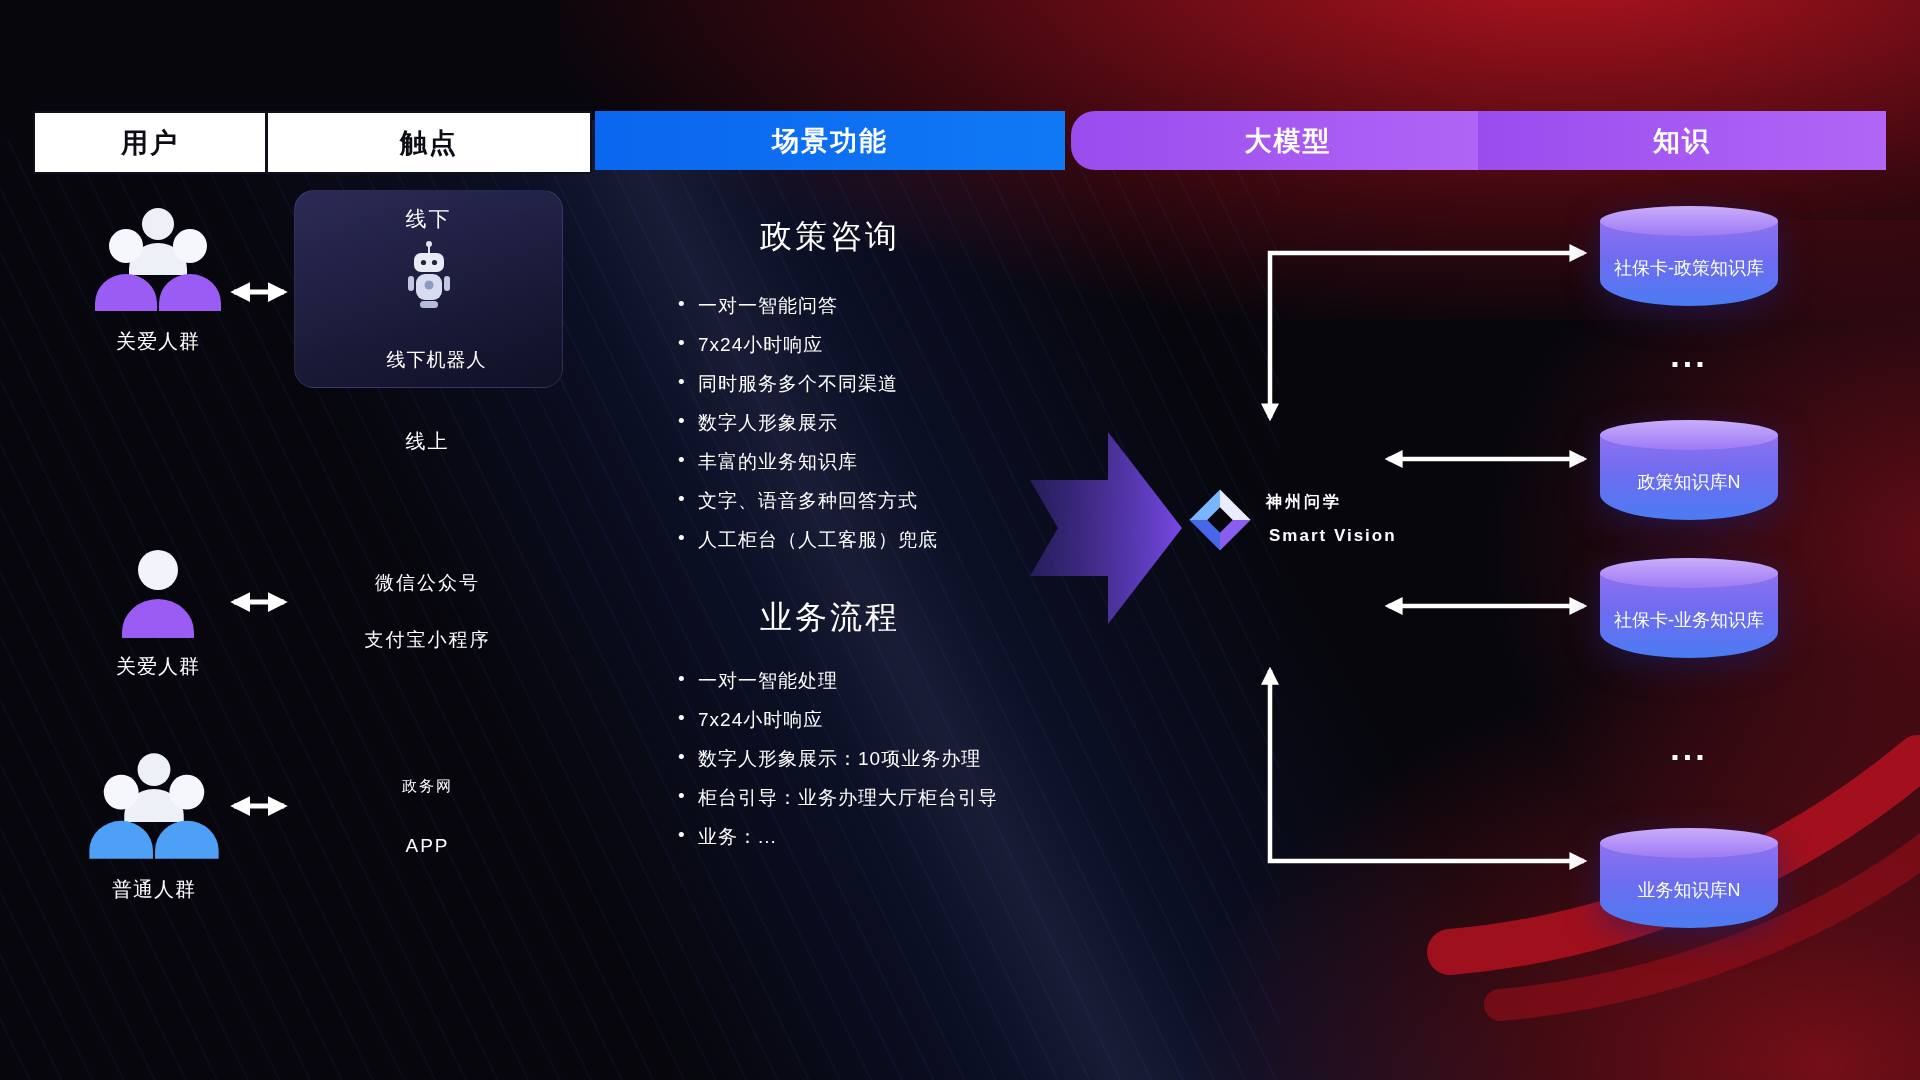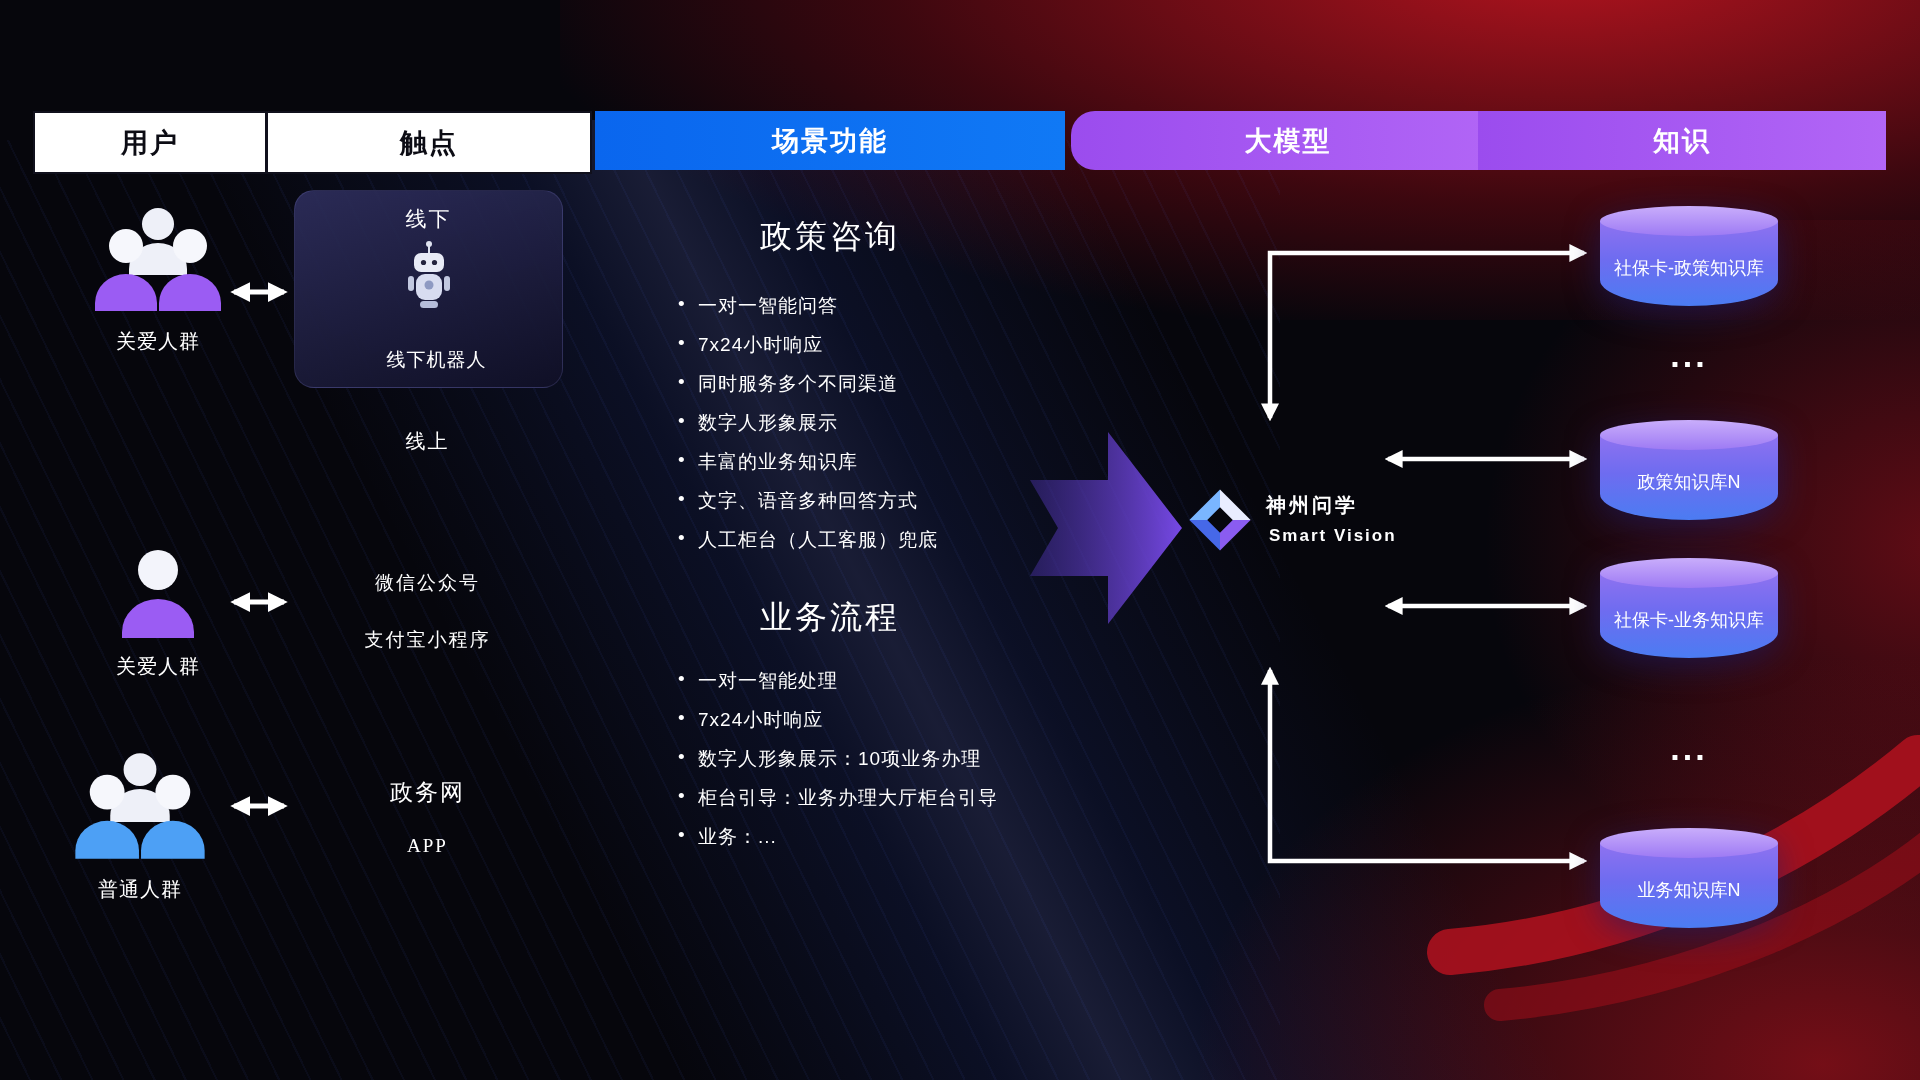--- a/index.html
+++ b/index.html
@@ -32,34 +32,34 @@
   .user-block{position:absolute;width:160px;text-align:center;z-index:4;}
   .user-label{font-size:20px;margin-top:6px;letter-spacing:1px;}
 
   
   .tp-card{position:absolute;left:294px;top:190px;width:267px;height:196px;border-radius:20px;
     background:linear-gradient(160deg,rgba(46,46,92,.92),rgba(16,16,38,.96));
     border:1px solid rgba(140,140,220,.18);z-index:4;}
   .tp-card-title{position:absolute;top:14px;left:0;right:0;text-align:center;font-size:21px;letter-spacing:2px;}
   .tp-card-robot{position:absolute;top:48px;left:0;right:0;display:flex;justify-content:center;}
   .tp-card-sub{position:absolute;bottom:14px;left:0;right:0;text-align:center;font-size:19px;letter-spacing:1px;padding-left:16px;}
-  .tp-text{position:absolute;left:294px;width:267px;text-align:center;font-size:20px;letter-spacing:2px;z-index:4;font-family:Liberation Serif, serif;}
+  .tp-text{position:absolute;left:294px;width:267px;text-align:center;font-size:20px;letter-spacing:2px;z-index:4;}
 
   
   .scn-title{position:absolute;left:600px;width:460px;text-align:center;font-size:32px;letter-spacing:3px;z-index:4;}
   .scn-list{position:absolute;left:676px;margin:0;padding:0;list-style:none;z-index:4;}
   .scn-list li{position:relative;padding-left:22px;margin-bottom:13px;font-size:19px;letter-spacing:1px;}
   .scn-list li::before{content:"\2022";position:absolute;left:2px;top:0;font-size:19px;}
 
   
   .big-arrow{position:absolute;left:1030px;top:424px;z-index:2;}
 
   
   .logo-diamond{position:absolute;left:1186px;top:486px;z-index:4;}
-  .logo-name{position:absolute;left:1266px;top:492px;font-size:20px;font-weight:bold;letter-spacing:3px;z-index:4;}
+  .logo-name{position:absolute;left:1266px;top:492px;font-size:16px;font-weight:bold;letter-spacing:3px;z-index:4;}
   .logo-sub{position:absolute;left:1269px;top:526px;font-size:17px;font-weight:bold;letter-spacing:2px;z-index:4;}
 
   
   .db{position:absolute;left:1600px;width:178px;height:100px;z-index:4;
       filter:drop-shadow(0 8px 16px rgba(30,30,110,.55));}
   .db-top{position:absolute;left:0;top:0;width:178px;height:30px;border-radius:50%;
       background:linear-gradient(180deg,#c9adfb,#9d7af4);z-index:2;}
   .db-body{position:absolute;left:0;top:15px;width:178px;height:85px;
       background:linear-gradient(180deg,#8f72f0 0%,#6e6cf0 45%,#4b7cf2 100%);
       border-radius:0 0 89px 89px / 0 0 26px 26px;z-index:1;}
@@ -113,21 +113,21 @@
   </div>
 
   <div class="user-block" style="left:78px;top:548px;">
     <svg width="150" height="95" viewBox="0 0 150 95">
       <circle cx="75" cy="22" r="20" fill="#f3f4fb"></circle>
       <path d="M39,84 a36,33 0 0 1 72,0 v6 h-72 z" fill="#9b5cf3"></path>
     </svg>
     <div class="user-label">关爱人群</div>
   </div>
 
-  <div class="user-block" style="left:60px;top:748px;">
+  <div class="user-block" style="left:74px;top:748px;">
     <svg width="158" height="118" viewBox="0 0 150 115">
       <circle cx="75" cy="21" r="16" fill="#eef0f8"></circle>
       <path d="M46,66 a29,26 0 0 1 58,0 v6 h-58 z" fill="#eef0f8"></path>
       <circle cx="43" cy="43" r="17" fill="#f6f7fc"></circle>
       <path d="M12,100 a31,29 0 0 1 62,0 v8 h-62 z" fill="#4da0f5"></path>
       <circle cx="107" cy="43" r="17" fill="#f6f7fc"></circle>
       <path d="M76,100 a31,29 0 0 1 62,0 v8 h-62 z" fill="#4da0f5"></path>
     </svg>
     <div class="user-label">普通人群</div>
   </div>
@@ -147,21 +147,21 @@
         <circle cx="30" cy="46" r="4.5" fill="#8e99c2"></circle>
         <rect x="21" y="62" width="18" height="7" rx="3.5" fill="#b6bdda"></rect>
       </svg>
     </div>
     <div class="tp-card-sub">线下机器人</div>
   </div>
 
   <div class="tp-text" style="top:428px;">线上</div>
   <div class="tp-text" style="top:570px;font-size:19px;">微信公众号</div>
   <div class="tp-text" style="top:627px;font-size:19px;">支付宝小程序</div>
-  <div class="tp-text" style="top:777px;font-size:23px;">政务网</div>
+  <div class="tp-text" style="top:777px;font-size:15px;">政务网</div>
   <div class="tp-text" style="top:835px;font-size:19px;">APP</div>
 
   <div class="scn-title" style="top:215px;">政策咨询</div>
   <ul class="scn-list" style="top:293px;">
     <li>一对一智能问答</li>
     <li>7x24小时响应</li>
     <li>同时服务多个不同渠道</li>
     <li>数字人形象展示</li>
     <li>丰富的业务知识库</li>
     <li>文字、语音多种回答方式</li>

